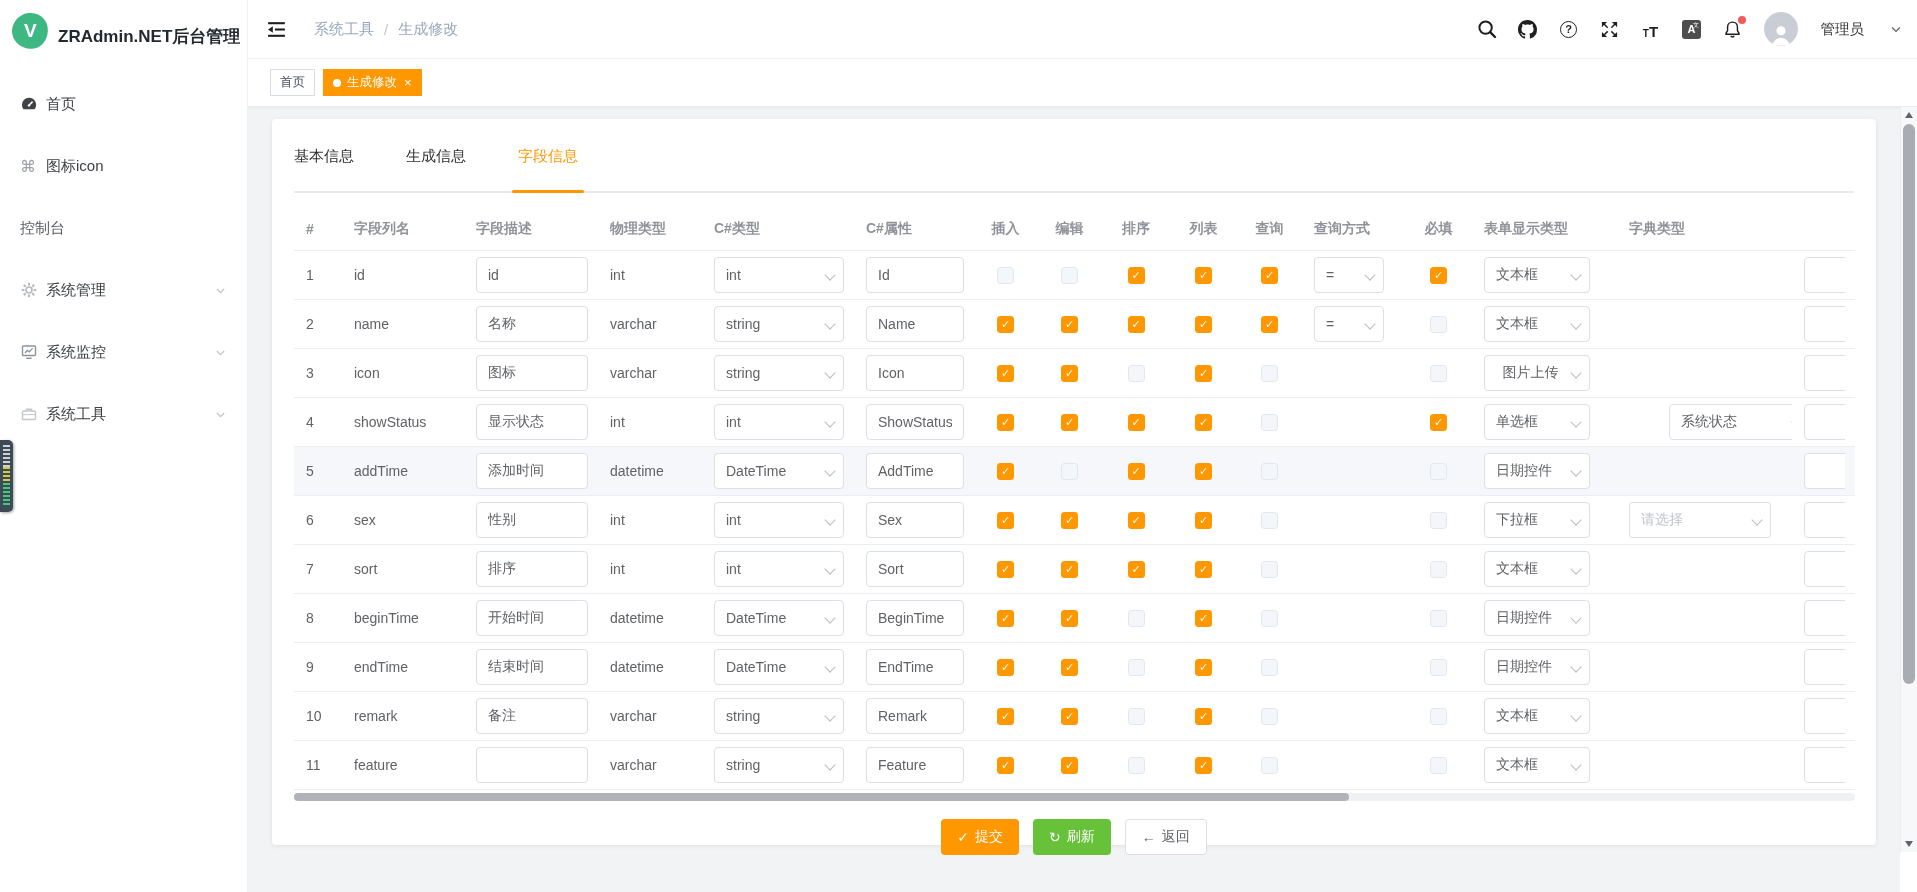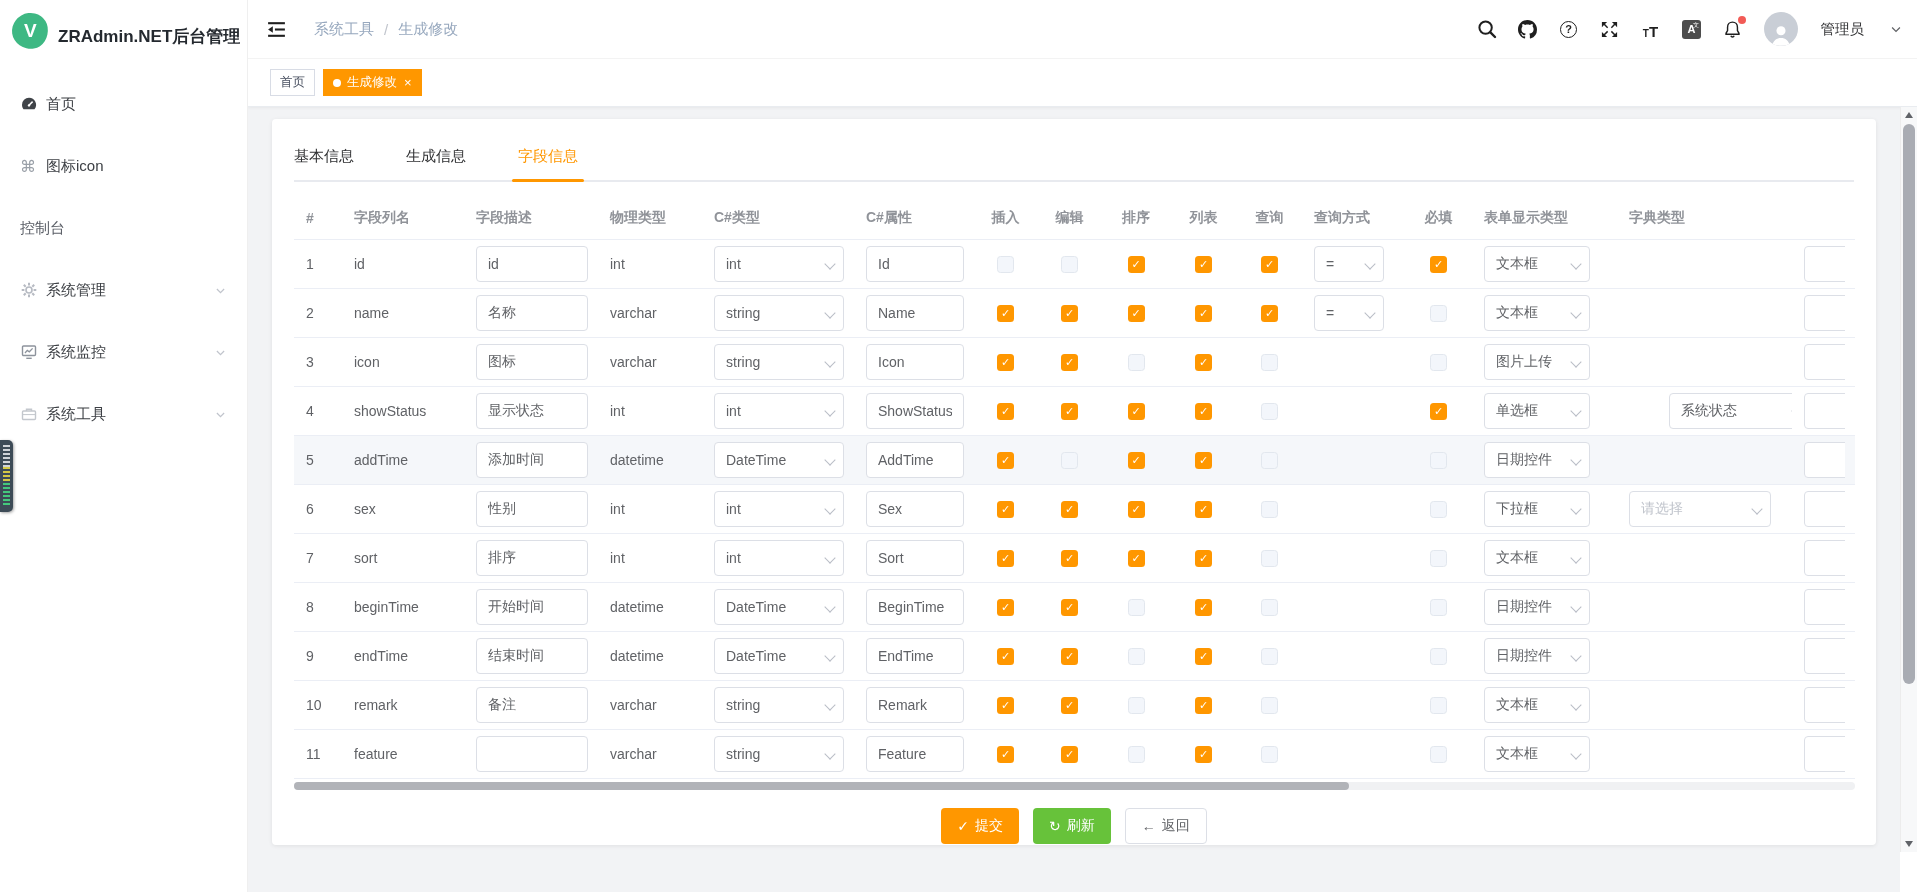--- a/index.html
+++ b/index.html
@@ -51,21 +51,21 @@
   .tag { height:27px; display:inline-flex; align-items:center; gap:6px; padding:0 9px; border:1px solid #d8dce5; background:#fff; color:#495060; font-size:12.5px; cursor:pointer; }
   .tag.active { background:#ff9700; border-color:#ff9700; color:#fff; }
   .tag .dot { width:8px; height:8px; border-radius:50%; background:#fff; display:inline-block; }
   .tag .close-x { font-size:13px; line-height:1; margin-left:1px; }
 
   
   .content { position:absolute; left:248px; top:107px; right:17px; bottom:0; background:#f2f3f5; overflow:hidden; }
   .card { margin:12px 24px 0 24px; height:726px; background:#fff; border-radius:4px; box-shadow:0 1px 4px rgba(0,0,0,.08); padding:28px 22px 0 22px; }
 
   .tabs { display:flex; border-bottom:2px solid #e8eaef; }
-  .tab { margin-right:52px; padding-bottom:14px; font-size:15px; color:#303133; cursor:pointer; position:relative; }
+  .tab { margin-right:52px; padding-bottom:25px; font-size:15px; color:#303133; cursor:pointer; position:relative; }
   .tab.active { color:#ff9700; }
   .tab.active::after { content:""; position:absolute; left:-6px; right:-6px; bottom:-2px; height:3px; background:#ff9700; border-radius:2px; }
 
   
   table.ftable { margin-top:16px; border-collapse:collapse; table-layout:fixed; width:1561px; }
   .ftable th { font-size:14px; font-weight:bold; color:#909399; text-align:left; padding:11px 0 12px 12px; border-bottom:1px solid #ebeef5; white-space:nowrap; overflow:hidden; }
   .ftable th.c { text-align:center; padding-left:0; }
   .ftable td { height:49px; border-bottom:1px solid #ebeef5; font-size:14px; color:#606266; padding:0 10px 0 12px; white-space:nowrap; overflow:hidden; }
   .ftable td.c { text-align:center; padding:0; }
   .ftable tr.hover-row td { background:#f5f7fa; }
@@ -401,21 +401,21 @@
               </td>
               <td><input class="inp" value="Icon" style=""></td>
               <td class="c"><span class="cb on"></span></td>
               <td class="c"><span class="cb on"></span></td>
               <td class="c"><span class="cb off"></span></td>
               <td class="c"><span class="cb on"></span></td>
               <td class="c"><span class="cb off"></span></td>
               <td></td>
               <td class="c"><span class="cb off"></span></td>
               <td>
-                <div class="sel" style="width: 106px;">
+                <div class="sel" style="width: 106px; justify-content: center;">
                   <span>图片上传</span>
                   <span class="schev"></span>
                 </div>
               </td>
               <td></td>
               <td>
                 <div class="clipwrap"><input class="inp" style=""></div>
               </td>
             </tr>
             <tr>

